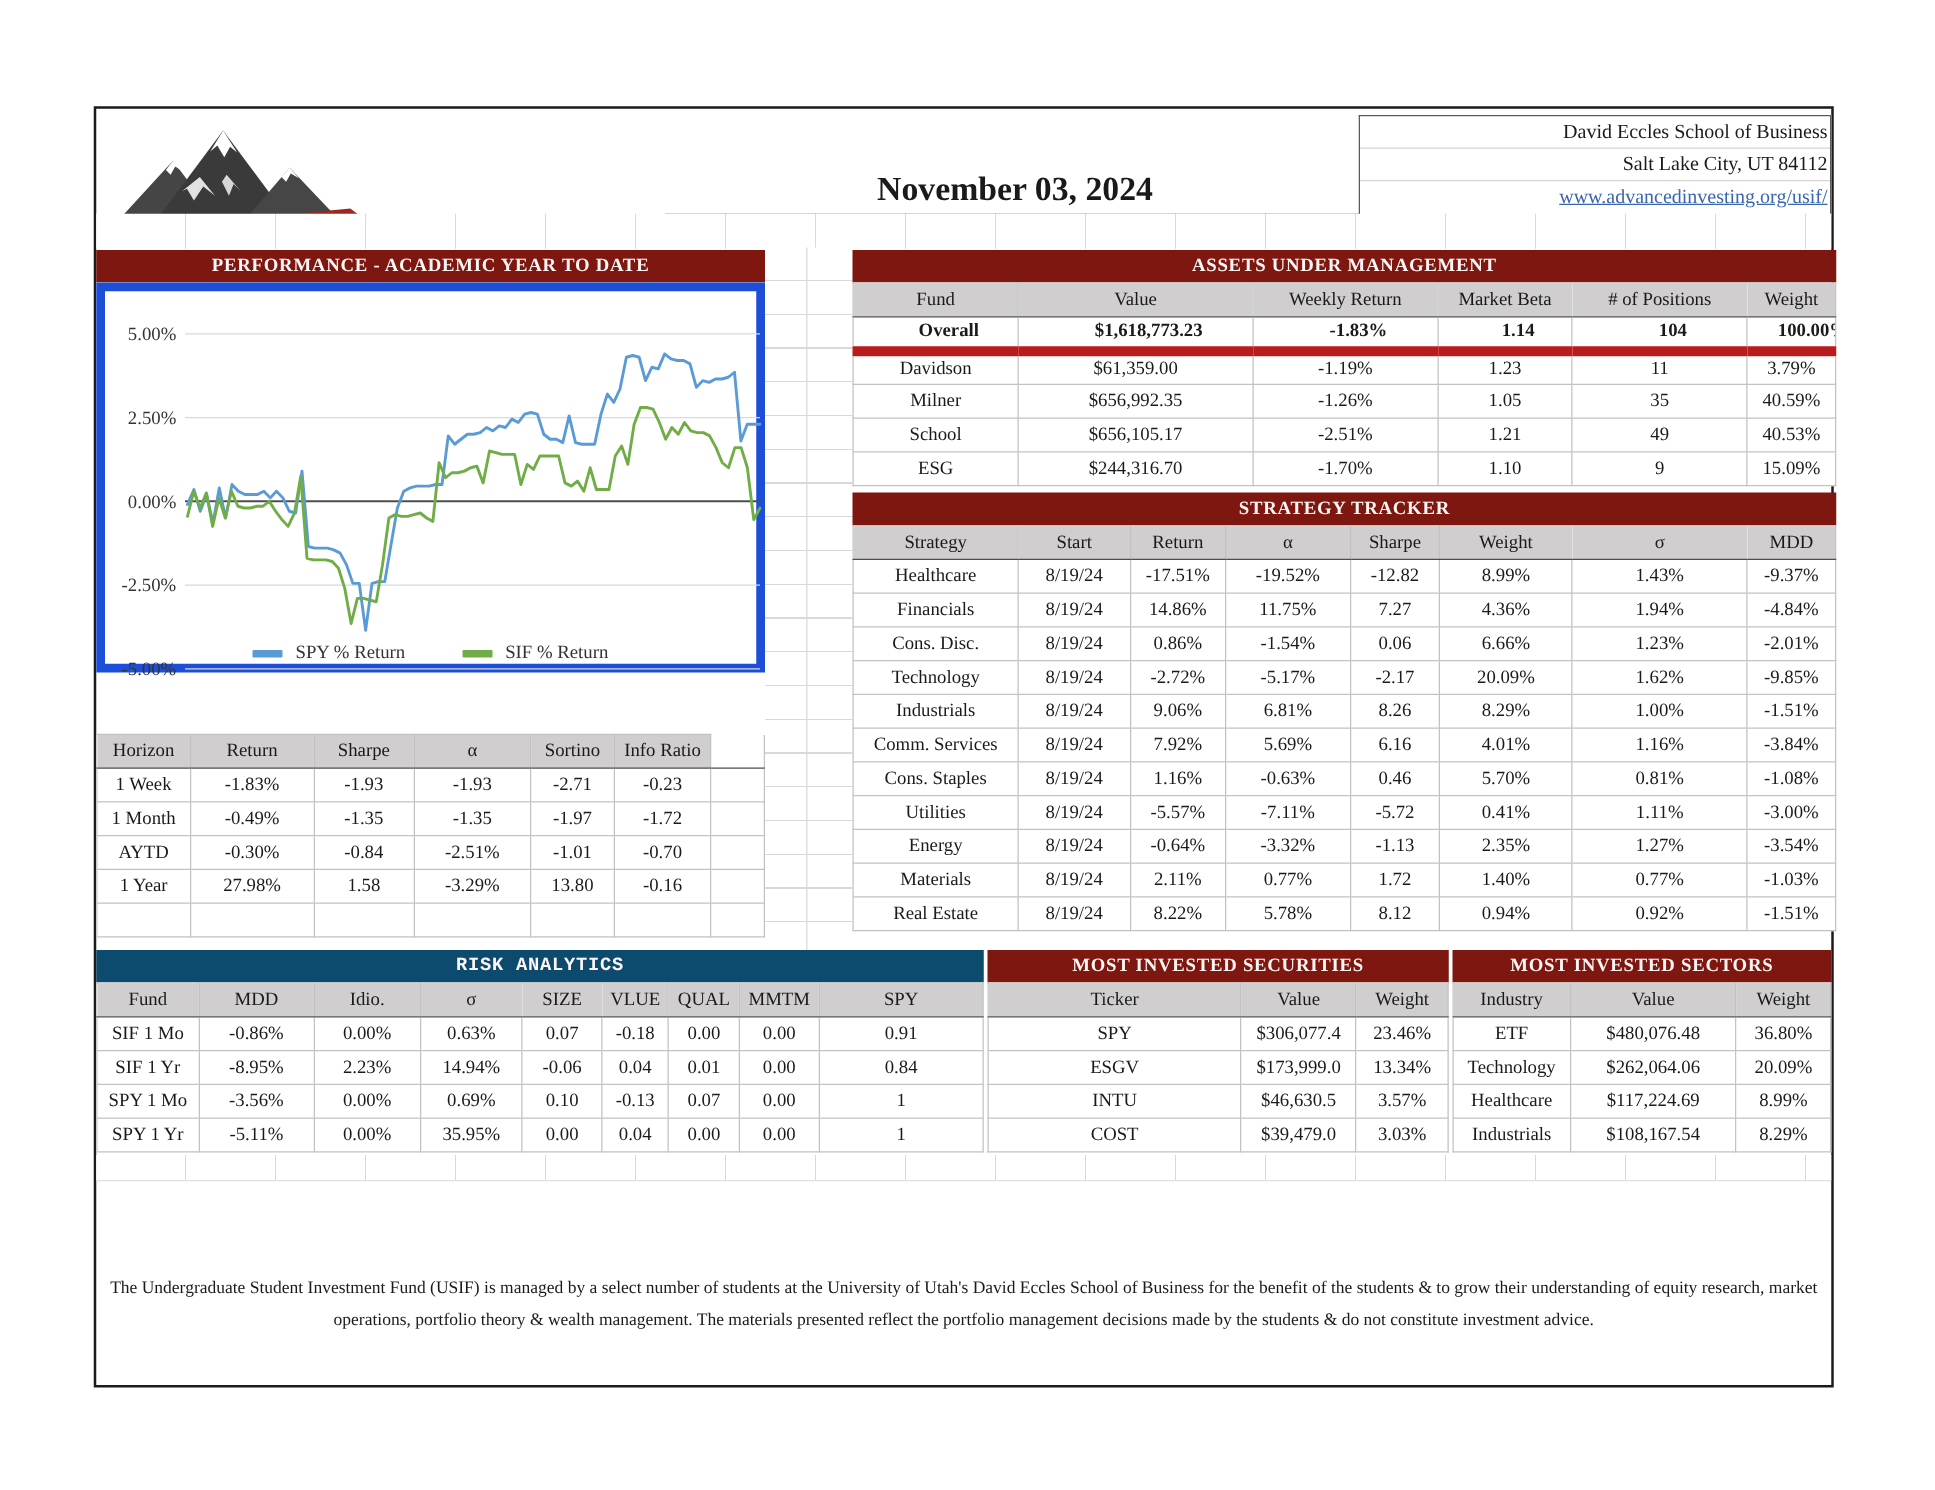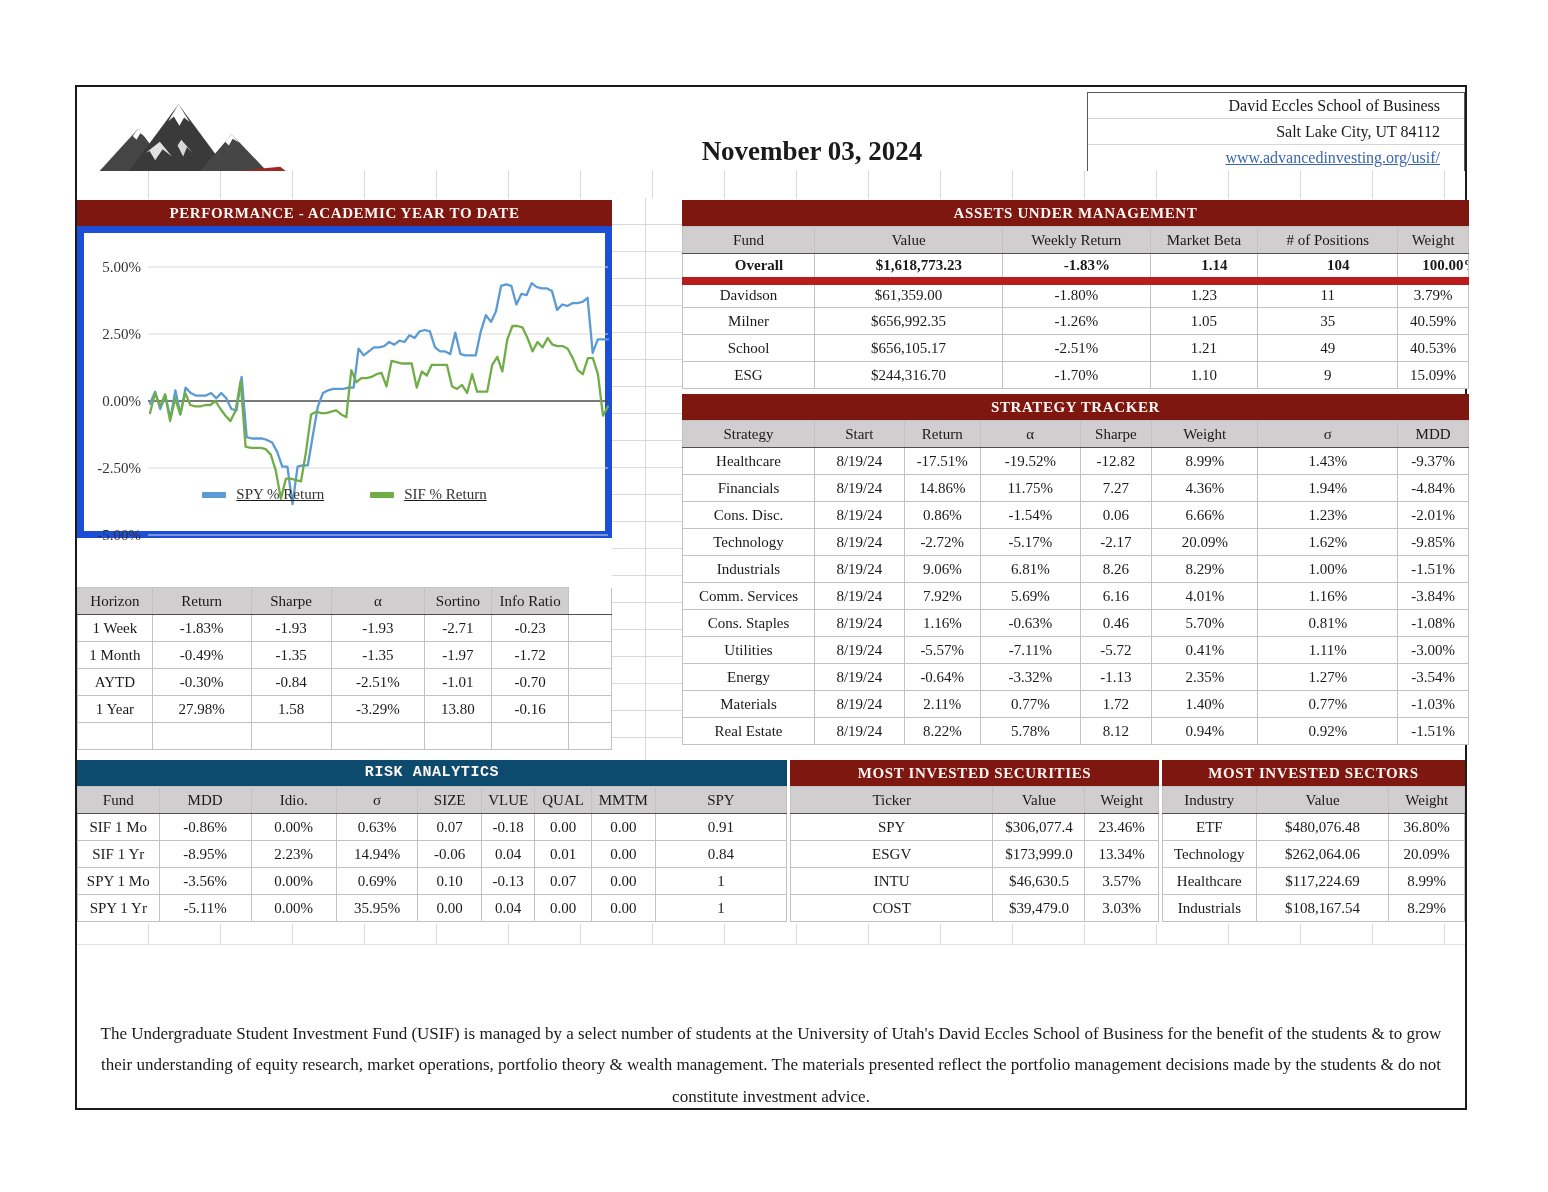--- a/index.html
+++ b/index.html
@@ -7,21 +7,21 @@
   .sheet { position:absolute; left:75px; top:85px; width:1392px; height:1025px; border:2px solid #1b1b1b; background:#fff; }
 
   
   .logo { position:absolute; left:8px; top:8px; width:215px; height:98px; }
   .org-title { position:absolute; left:115px; top:14px; width:345px; text-align:center; color:#9c2823; font-weight:700; }
   .org-line1 { font-size:21px; letter-spacing:.5px; }
   .org-line2 { font-size:19px; margin-top:7px; letter-spacing:.5px; }
   .date-block { position:absolute; left:455px; top:38px; width:560px; height:48px; border-bottom:2px solid #262626;
                 font-size:27px; font-weight:700; text-align:center; line-height:52px; }
   .school-box { position:absolute; left:1010px; top:5px; width:378px; height:82px; border:1px solid #5a5a5a; border-bottom:2px solid #262626; background:#fff; }
-  .school-row { height:26px; line-height:26px; text-align:right; padding-right:24px; font-size:16px; border-bottom:1px solid #d5d5d5; }
+  .school-row { height:26px; line-height:26px; text-align:right; padding-right:2px; font-size:16px; border-bottom:1px solid #d5d5d5; }
   .school-row:last-child { border-bottom:none; }
   .school-link { color:#3a66b0; text-decoration:underline; cursor:pointer; }
 
   
   .strip-a { position:absolute; left:0; top:84px; width:1388px; height:28px;
              background-image:repeating-linear-gradient(to right,#fff 0 71px,#d9d9d9 71px 72px); }
   .gap-strip { position:absolute; left:535px; top:111px; width:70px; height:562px;
              background-image:repeating-linear-gradient(to bottom,#fff 0 26px,#d9d9d9 26px 27px); }
   .gap-strip::after { content:""; position:absolute; left:33px; top:0; width:1px; height:100%; background:#d9d9d9; }
   .strip-b { position:absolute; left:0; top:837px; width:1388px; height:21px;
@@ -35,41 +35,41 @@
   .band-strategy { left:605px; top:307px; width:787px; }
   .band-risk { left:0; top:673px; width:710px; }
   .band-securities { left:713px; top:673px; width:369px; }
   .band-sectors { left:1085px; top:673px; width:303px; }
   .band-firm { left:0; top:859px; width:1388px; }
 
   
   .chart-box { position:absolute; left:0; top:139px; width:535px; height:312px; background:#fff; border:7px solid #1d4ed8; }
   .chart-box svg { display:block; width:533px; height:357px; }
   .tick { font-family:"Liberation Serif", serif; font-size:15px; fill:#333; }
-  .legend { position:absolute; left:0; bottom:28px; width:100%; display:flex; justify-content:center; gap:46px;text-decoration:underline; }
+  .legend { position:absolute; left:0; bottom:0; width:100%; display:flex; justify-content:center; gap:46px; }
   .legend-item { display:flex; align-items:center; gap:10px; font-size:15px; color:#333; }
   .swatch { width:24px; height:6px; border-radius:1px; background:#888; }
 
   
   table { position:absolute; border-collapse:collapse; table-layout:fixed; font-size:15px; background:#fff; }
   th, td { border:1px solid #c2c2c2; height:27px; text-align:center; padding:0 3px; font-weight:400;
            white-space:nowrap; overflow:hidden; }
   thead th { background:#d0cece; border-bottom:1.5px solid #4d4d4d; }
   .horizon-table { left:0; top:500px; width:535px; }
   .horizon-table th:last-child { background:#fff; border-top:none; }
   .aum-table { left:605px; top:139px; width:787px; }
   .aum-table tbody tr:first-child td { font-weight:700; border-bottom:8px solid #b91c1c;padding-left:24px; }
   .strategy-table { left:605px; top:333px; width:787px; }
   .risk-table { left:0; top:699px; width:710px; }
   .securities-table { left:713px; top:699px; width:369px; }
   .sectors-table { left:1085px; top:699px; width:303px; }
 
   
   .firm-desc { position:absolute; left:2px; top:885px; width:1384px; padding:46px 4px 0 4px;
-               font-size:17px; line-height:1.85; text-align:center; }
+               font-size:14px; line-height:1.85; text-align:center; }
 </style>
 </head>
 <body>
 
 <div class="sheet">
 
   <svg class="logo" viewBox="0 0 220 105" aria-hidden="true">
     <polygon points="8,84 52,36 88,84" fill="#454545"></polygon>
     <polygon points="40,84 95,10 150,84" fill="#3a3a3a"></polygon>
     <polygon points="116,84 152,42 192,84" fill="#464646"></polygon>
@@ -213,21 +213,21 @@
           <td>Overall</td>
           <td>$1,618,773.23</td>
           <td>-1.83%</td>
           <td>1.14</td>
           <td>104</td>
           <td>100.00%</td>
         </tr>
         <tr>
           <td>Davidson</td>
           <td>$61,359.00</td>
-          <td>-1.80%</td>
+          <td>-1.19%</td>
           <td>1.23</td>
           <td>11</td>
           <td>3.79%</td>
         </tr>
         <tr>
           <td>Milner</td>
           <td>$656,992.35</td>
           <td>-1.26%</td>
           <td>1.05</td>
           <td>35</td>

